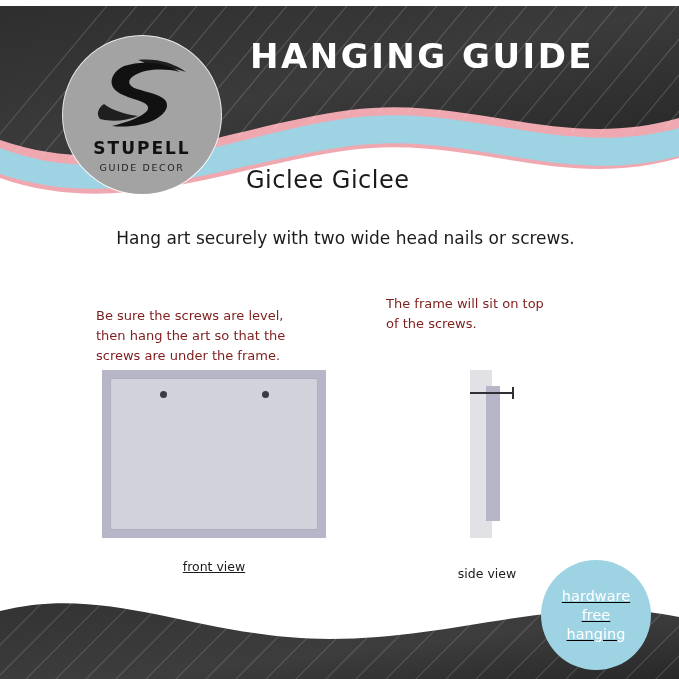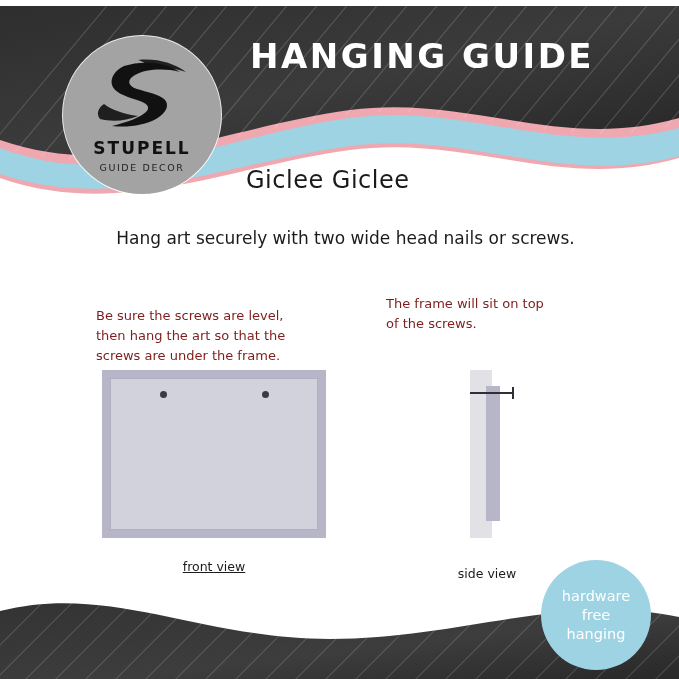--- a/index.html
+++ b/index.html
@@ -180,20 +180,21 @@
     position: absolute;
     left: 541px;
     top: 554px;
     width: 110px;
     height: 110px;
     border-radius: 50%;
     background: #9ed3e4;
     display: flex;
     align-items: center;
     justify-content: center;
+    text-decoration: underline;
   }
   .badge-text {
     text-align: center;
     color: #ffffff;
     font-size: 14.5px;
     line-height: 19px;
     font-weight: 400;
     white-space: pre-line;
   }
 

